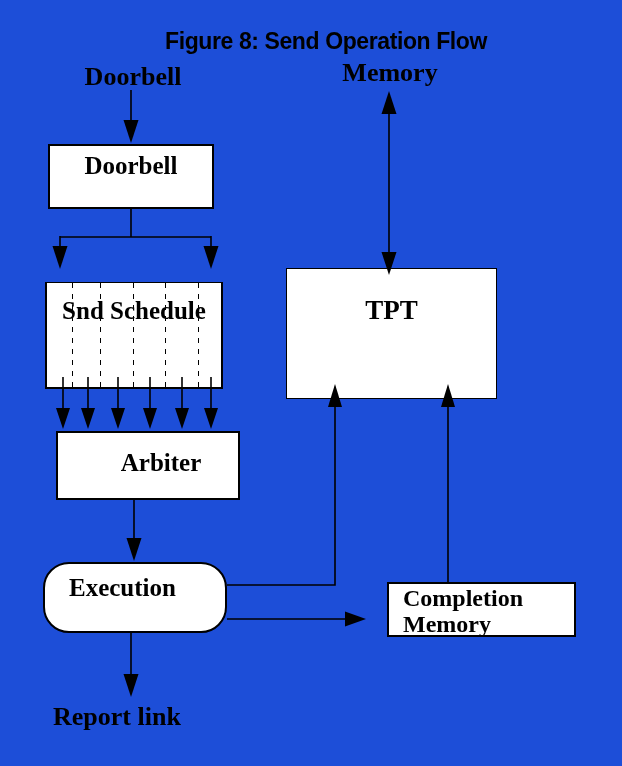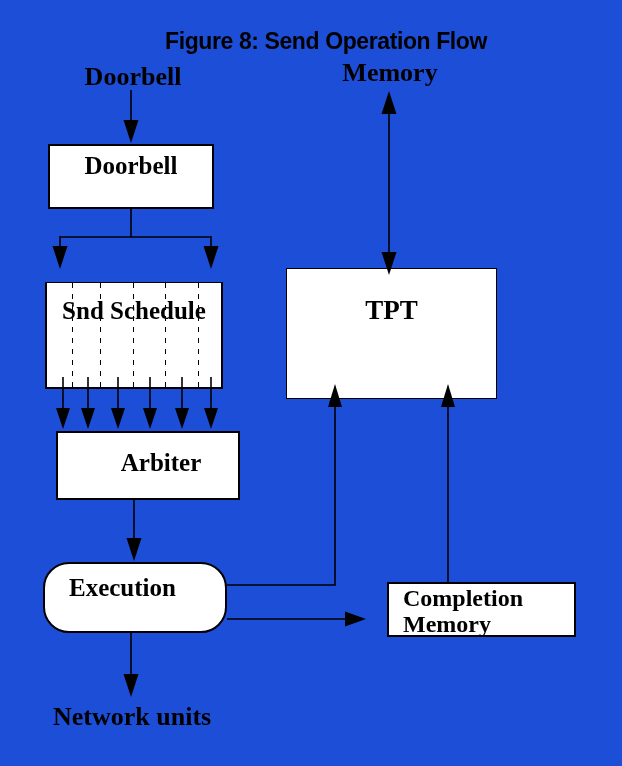--- a/index.html
+++ b/index.html
@@ -64,21 +64,21 @@
 
   <div class="box" style="left:43px;top:562px;width:184px;height:71px;padding:7px 0 0 24px;line-height:34px;border-radius:26px;">
     <span class="bl">Execution</span>
   </div>
 
   <div class="box" style="left:367px;top:582px;width:189px;height:55px;padding:1px 0 0 14px;font-size:24px;line-height:26px;margin-left:20px;">
     <span class="bl">Completion</span>
     <span class="bl">Memory</span>
   </div>
 
-  <div class="ext-label" style="left:53px;top:704px;">Network units</div>
+  <div class="ext-label" style="left:53px;top:704px;">Report link</div>
 
   <svg id="connector-layer" width="622" height="766" viewBox="0 0 622 766">
 
     <g>
       <line x1="131" y1="90" x2="131" y2="125"></line>
       <polygon points="123.5,120 138.5,120 131,143"></polygon>
     </g>
 
     <g>
       <line x1="131" y1="209" x2="131" y2="237"></line>

